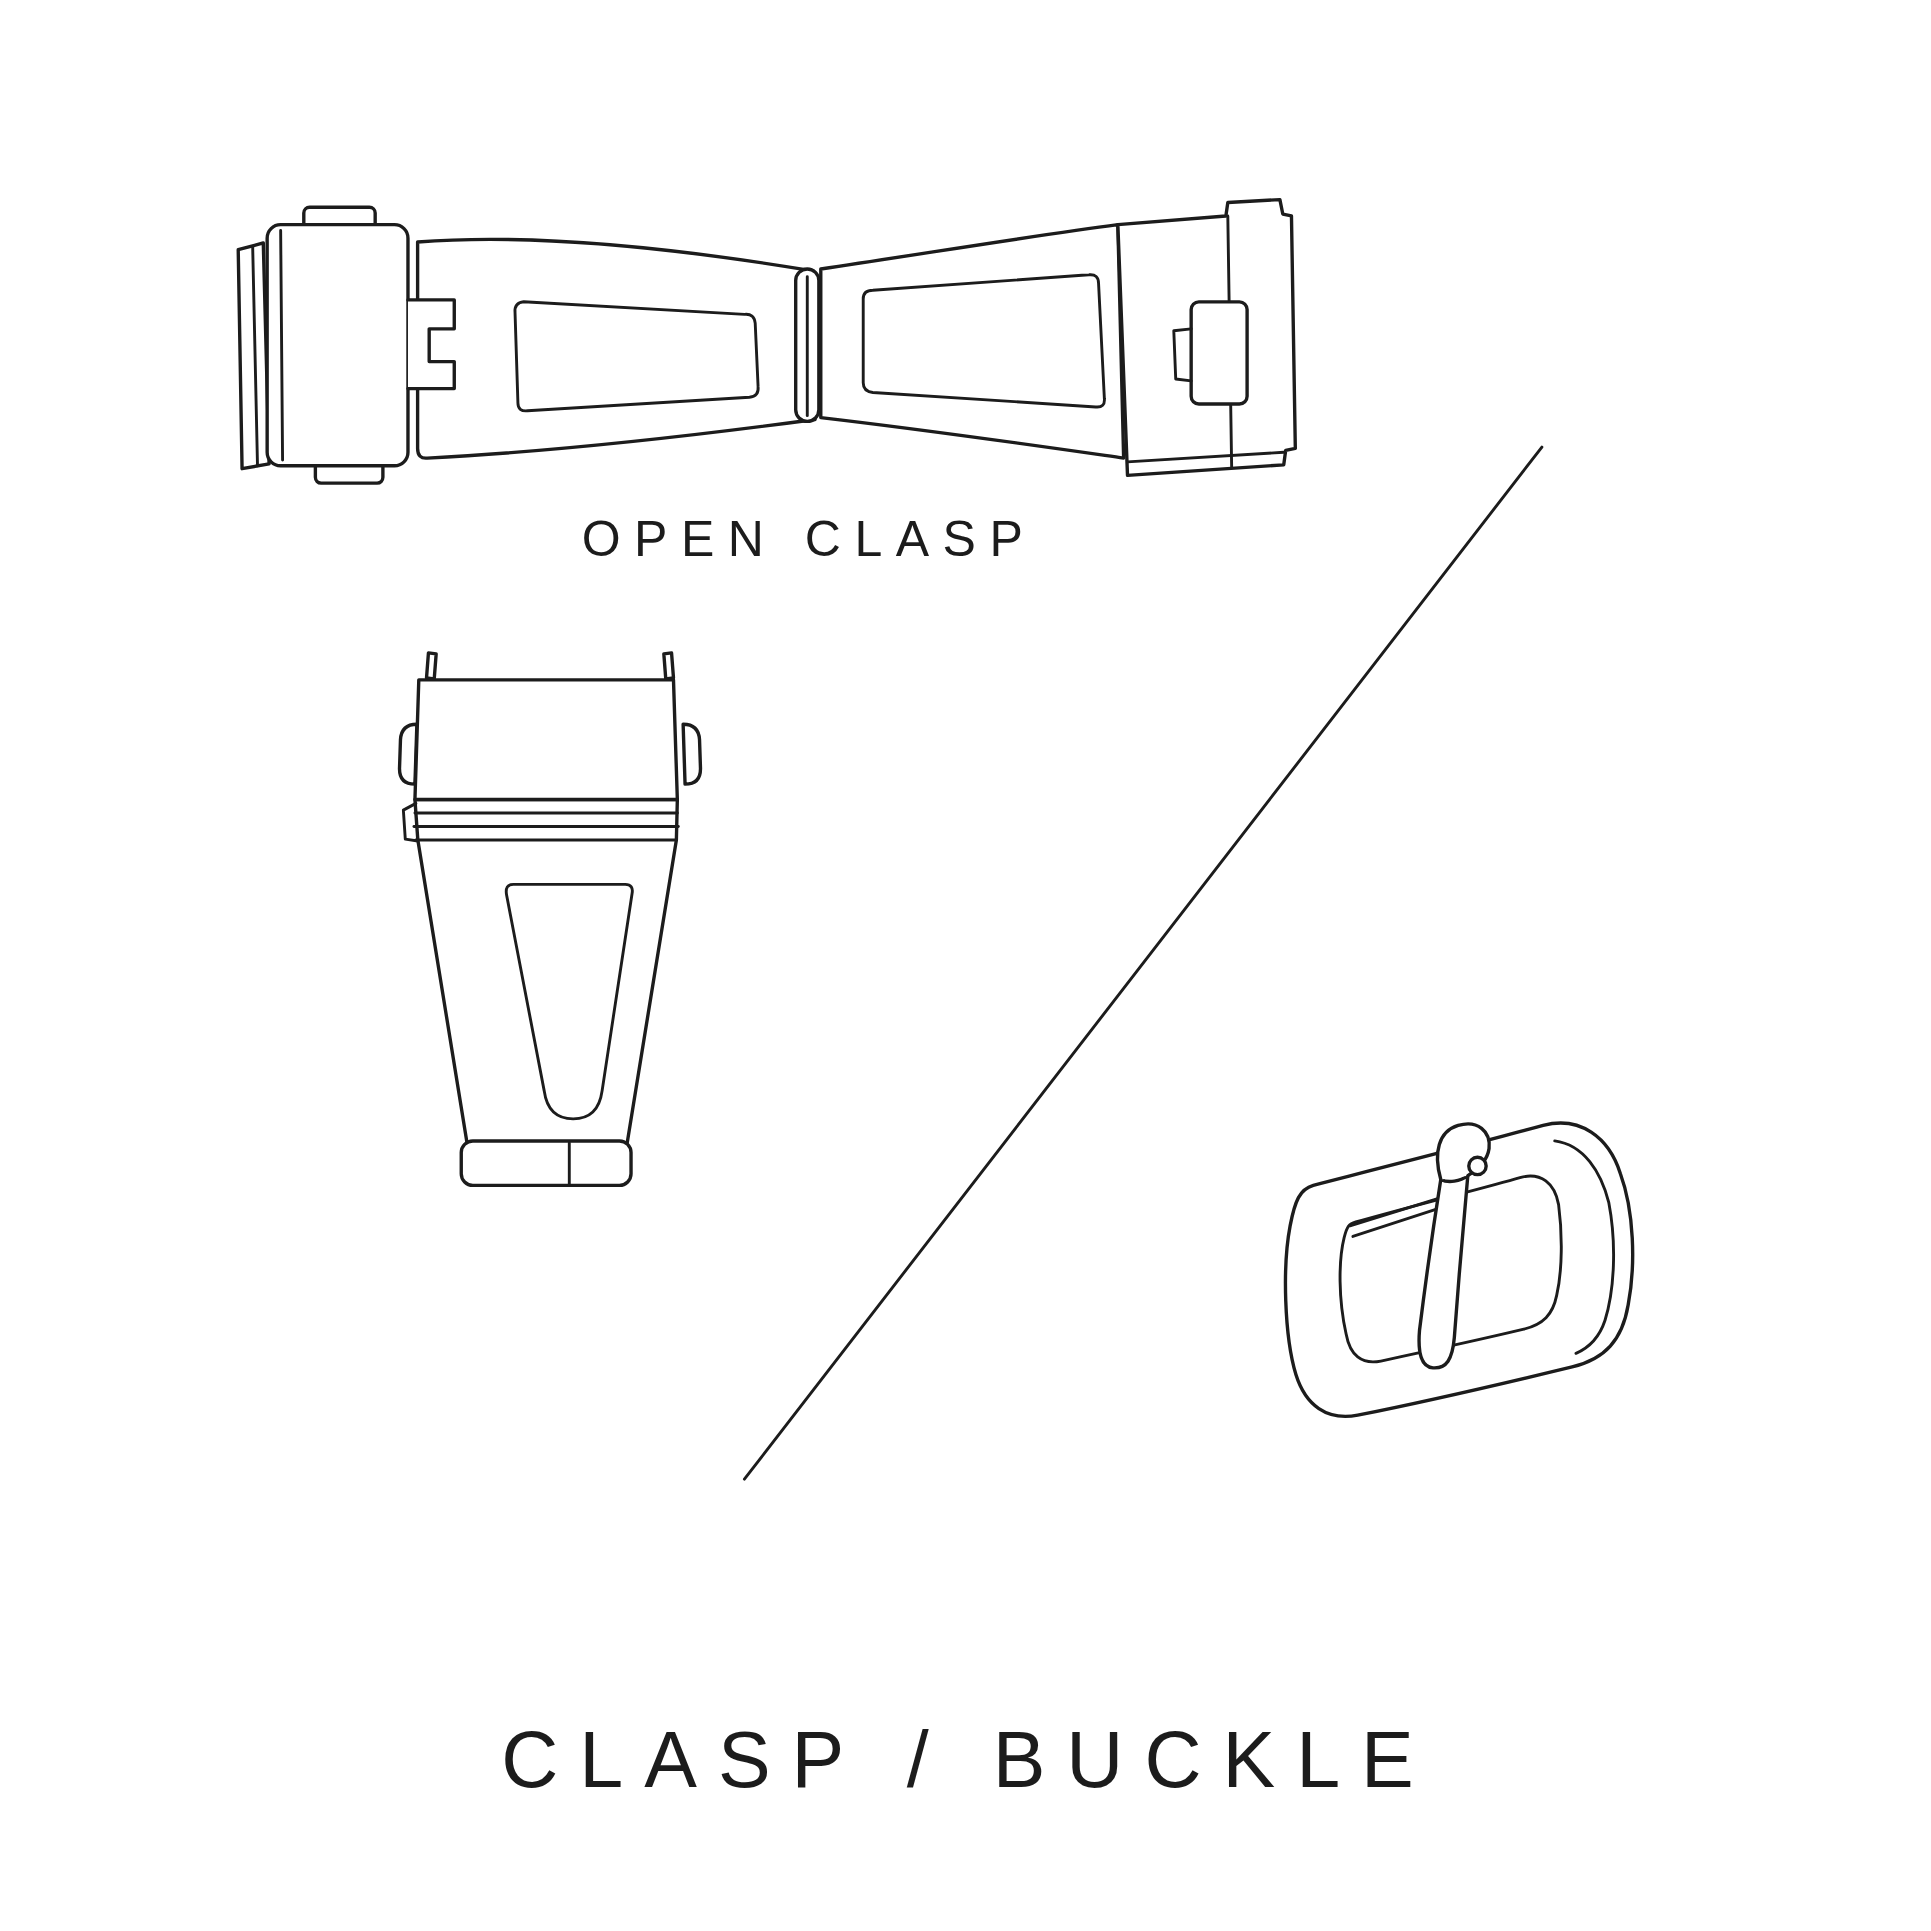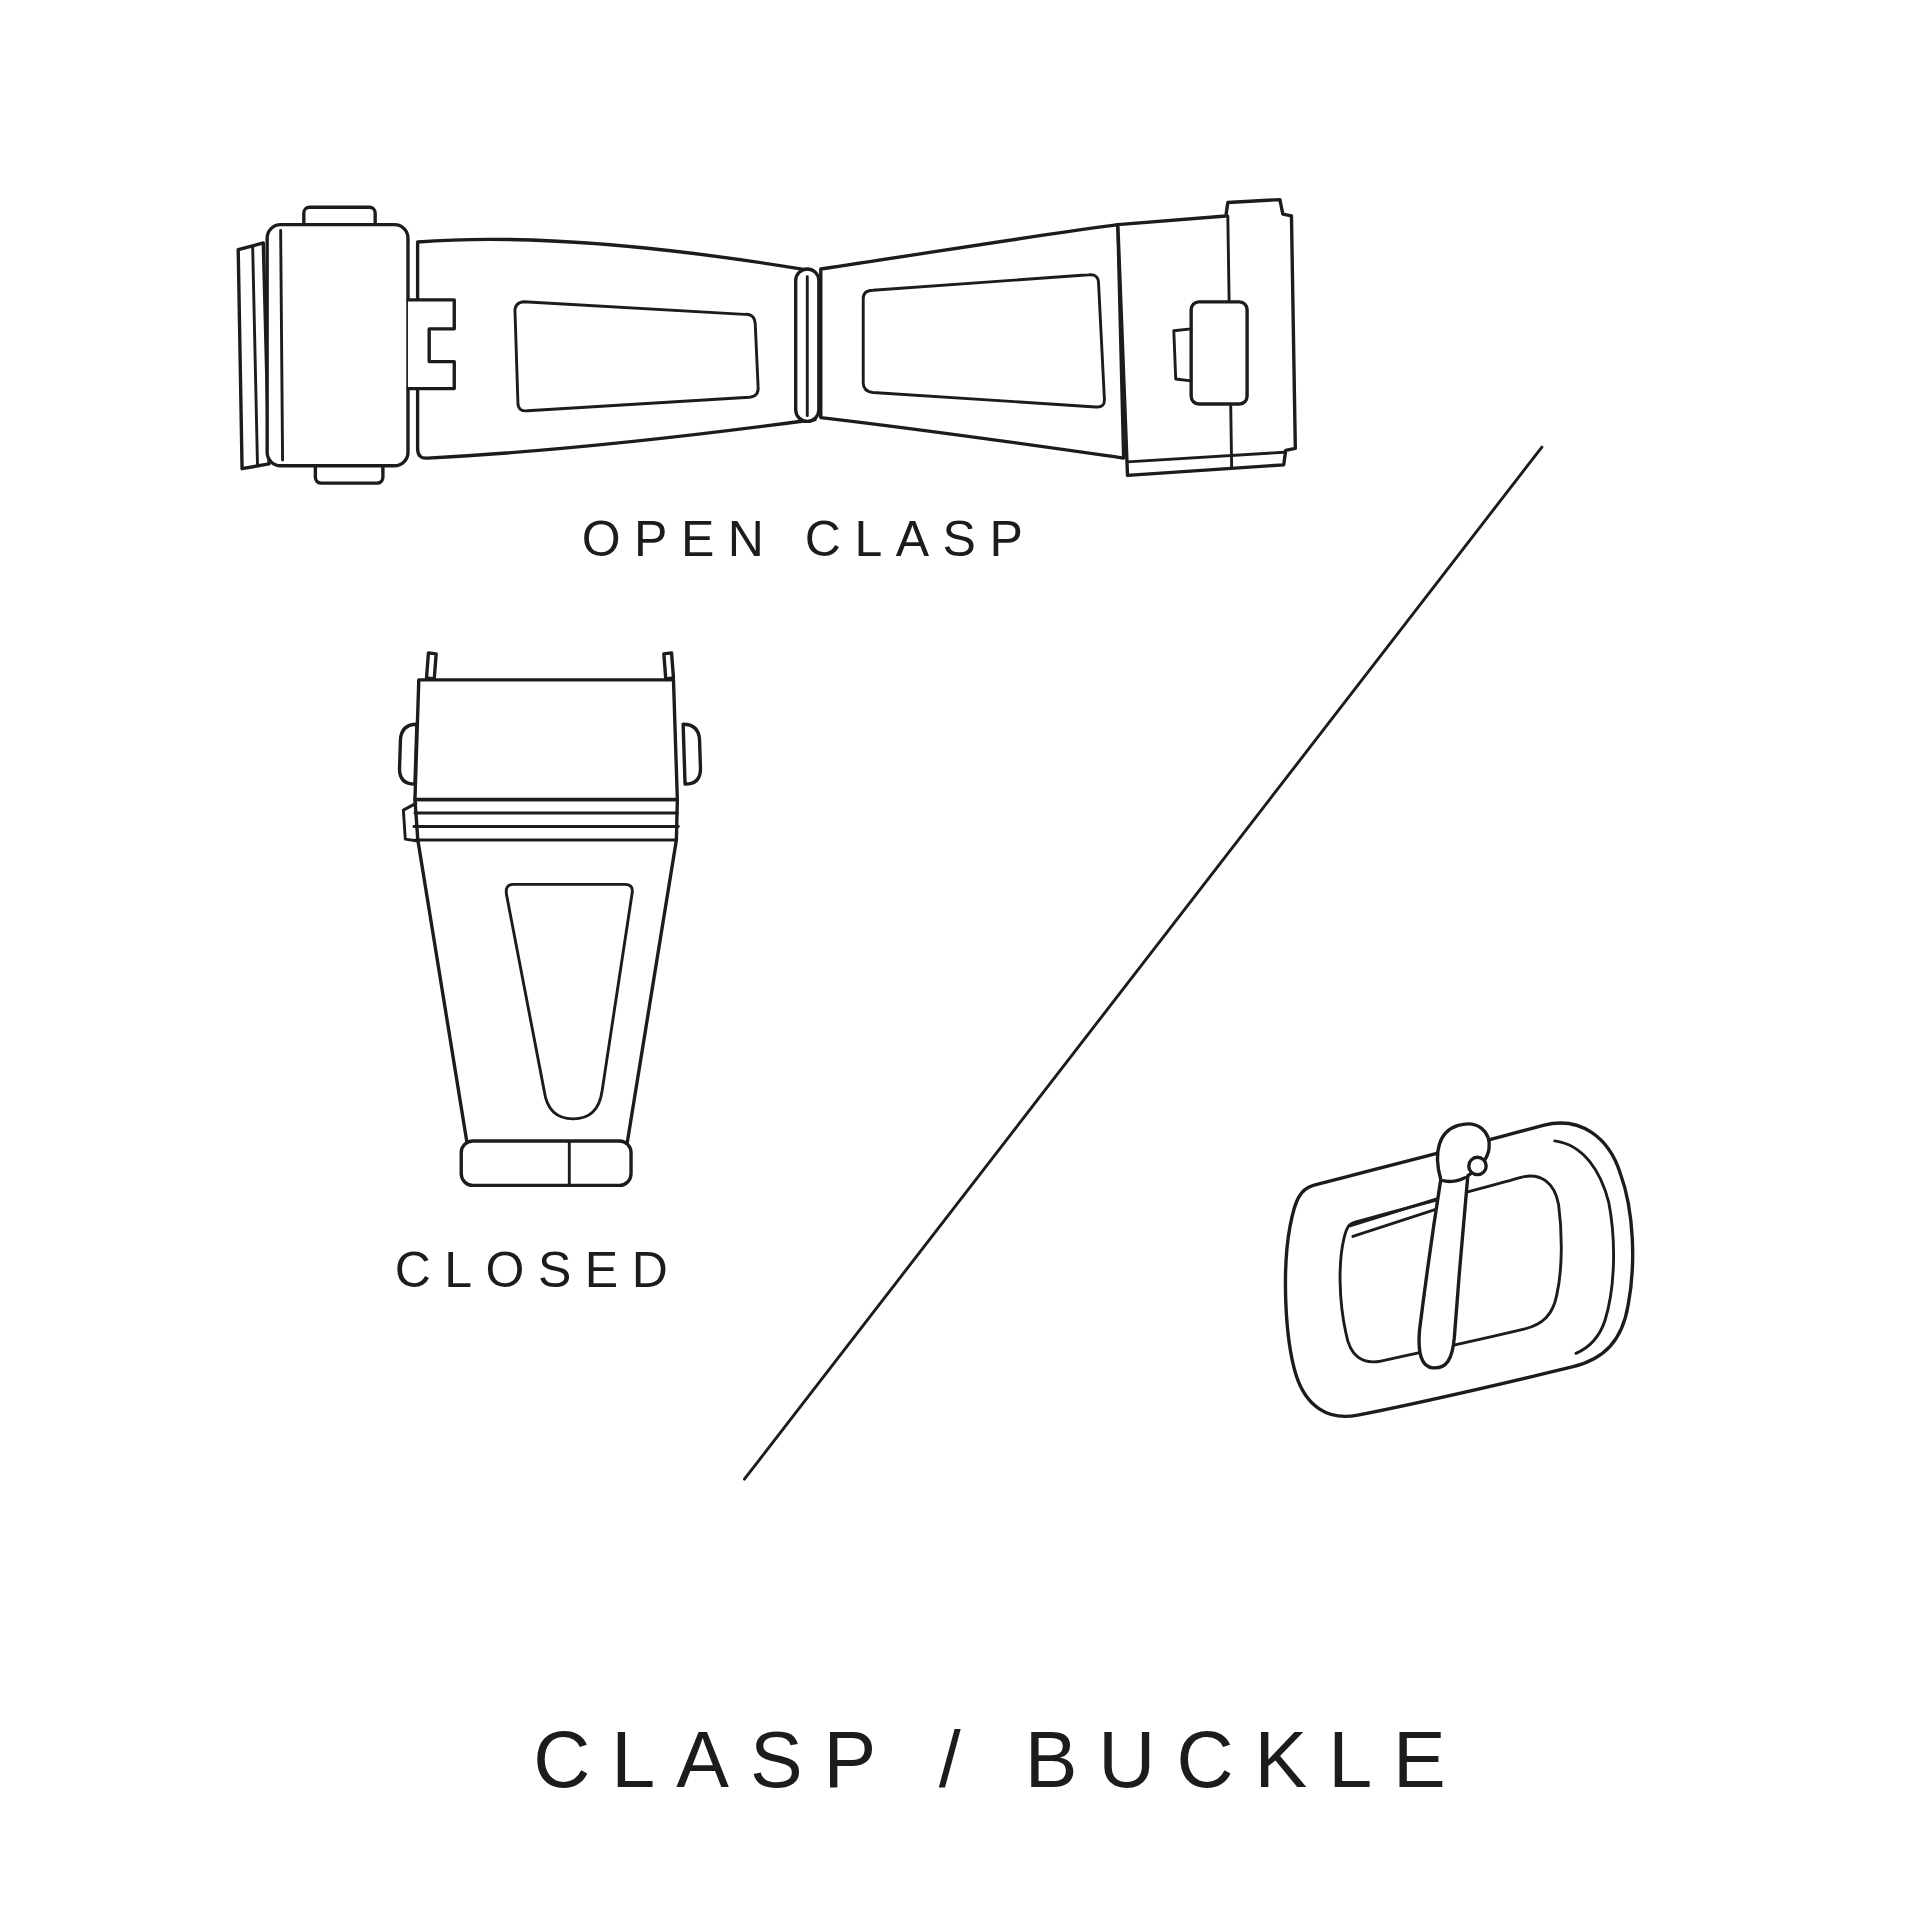--- a/index.html
+++ b/index.html
@@ -114,36 +114,35 @@
 
       <path class="ink-line" d="M31,162 L18,169 L20,199 L33,201"></path>
 
       <path class="ink-line" d="M132,246 L248,246 Q257,246 255,256 L224,460 Q220,489 194,489 Q168,489 164,460 L125,257 Q123,246 132,246 Z"></path>
 
       <rect class="ink-stroke" x="78" y="512" width="176" height="46" rx="12"></rect>
       <line class="ink-line" x1="190" y1="514" x2="190" y2="556"></line>
     </svg>
   </div>
 
-  <div class="caption" style="left:538px; top:1241px;">CLOSED</div>
 
   <div class="illus" style="left:1236px; top:1081px; width:425px; height:367px;">
     <svg viewBox="0 0 440 380">
 
       <path class="ink-stroke" d="M80,108 C150,90 260,62 318,46 C356,36 386,58 398,96 C412,134 414,190 406,232 C400,268 382,288 348,296 C282,312 176,336 126,346 C94,352 72,336 62,304 C50,264 48,192 56,150 C61,124 66,112 80,108 Z"></path>
 
       <path class="ink-line" d="M124,146 C180,130 260,110 294,100 C316,94 330,106 334,128 C338,158 338,196 332,222 C328,242 318,252 298,257 C252,268 178,284 150,290 C130,294 118,284 114,262 C106,226 106,186 112,162 C115,150 117,148 124,146 Z"></path>
 
       <path class="ink-line" d="M330,62 C360,66 378,94 386,126 C394,168 392,216 382,248 C376,266 366,276 352,282"></path>
 
       <line class="ink-line" x1="118" y1="150" x2="208" y2="122"></line>
       <line class="ink-line" x1="121" y1="161" x2="210" y2="132"></line>
 
       <path class="ink-stroke" d="M212,102 C206,140 196,210 190,258 C188,282 192,296 204,297 C218,298 224,288 226,266 C230,212 236,140 240,98 C232,104 220,106 212,102 Z"></path>
       <path class="ink-stroke" d="M212,102 C204,74 210,52 230,46 C250,40 264,52 262,70 C260,84 250,92 240,98"></path>
       <circle class="ink-stroke" cx="250" cy="88" r="9"></circle>
     </svg>
   </div>
 
-  <div class="title" style="left:968px; top:1714px;margin-left:32px;">CLASP / BUCKLE</div>
+  <div class="title" style="left:968px; top:1714px;">CLASP / BUCKLE</div>
 
 </div>
 
 
 </body></html>

